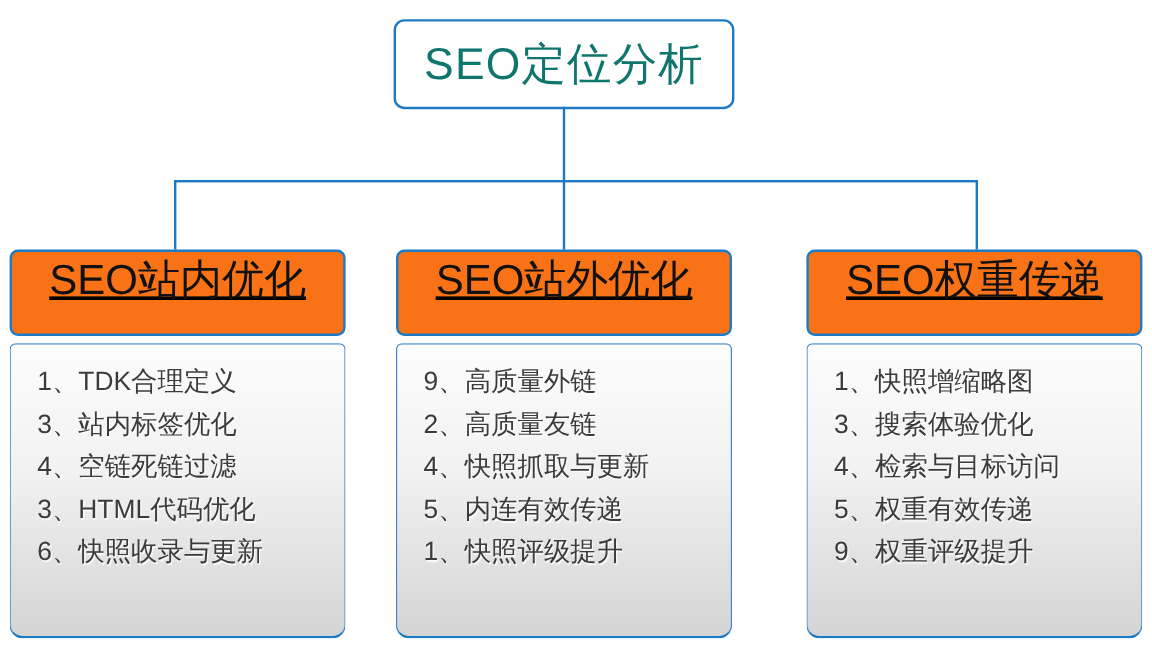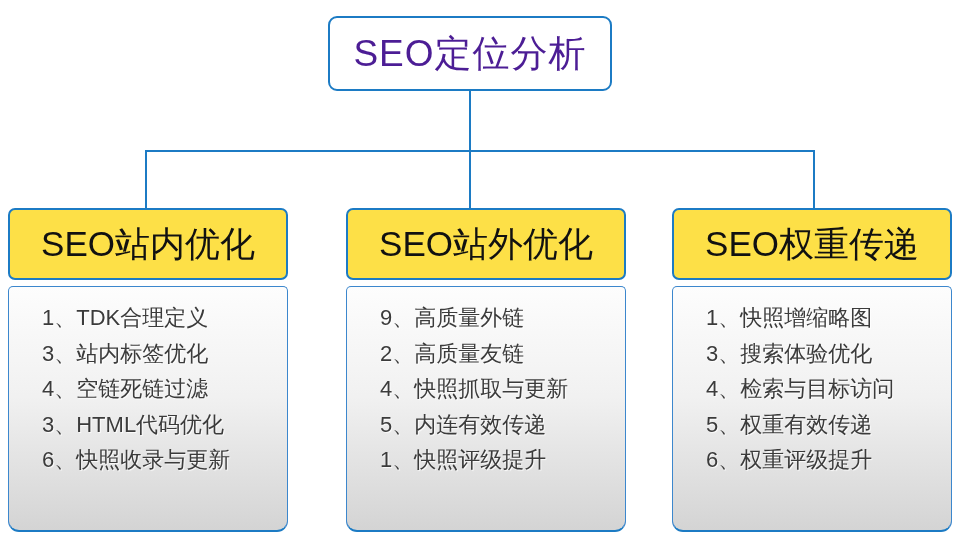--- a/index.html
+++ b/index.html
@@ -24,52 +24,52 @@
     height: 71px;
     background: #ffffff;
     border: 2px solid #1c7bc4;
     border-radius: 9px;
     display: flex;
     align-items: center;
     justify-content: center;
   }
   .root-box .label {
     font-size: 37px;
-    color: #4c1d95;
+    color: #0f766e;
     letter-spacing: 1px;
     white-space: nowrap;
   }
   
   .line {
     position: absolute;
     background: #1c7bc4;
   }
   .v-center-stem { left: 469px; top: 89px;  width: 2px;  height: 119px; }
   .h-branch      { left: 145px; top: 150px; width: 670px; height: 2px; }
   .v-left        { left: 145px; top: 150px; width: 2px;  height: 58px; }
   .v-right       { left: 813px; top: 150px; width: 2px;  height: 58px; }
   
   .column {
     position: absolute;
     top: 208px;
     width: 280px;
   }
   .col-0 { left: 8px; }
-  .col-1 { left: 346px; }
+  .col-1 { left: 330px; }
   .col-2 { left: 672px; }
   .col-header {
     box-sizing: border-box;
     width: 280px;
     height: 72px;
-    background: #fde047;
+    background: #f97316;
     border: 2px solid #1c7bc4;
     border-radius: 7px;
     display: flex;
-    align-items: center;
     justify-content: center;
+    text-decoration: underline;
   }
   .col-header .label {
     font-size: 35px;
     color: #111111;
     white-space: nowrap;
   }
   .col-body {
     box-sizing: border-box;
     margin-top: 6px;
     width: 280px;
@@ -84,21 +84,20 @@
     list-style: none;
     margin: 0;
     padding: 0;
   }
   .col-body li {
     font-size: 22px;
     line-height: 35.5px;
     color: #3b3b3b;
     white-space: nowrap;
     text-shadow: 1px 1px 1px rgba(255,255,255,0.9);
-    margin-left: 11px;
   }
 </style>
 </head>
 <body>
 
 <div class="canvas">
 
   <div class="root-box">
     <span class="label">SEO定位分析</span>
   </div>
@@ -141,18 +140,18 @@
   <div class="column col-2">
     <div class="col-header">
       <span class="label">SEO权重传递</span>
     </div>
     <div class="col-body">
       <ul>
         <li>1、快照增缩略图</li>
         <li>3、搜索体验优化</li>
         <li>4、检索与目标访问</li>
         <li>5、权重有效传递</li>
-        <li>6、权重评级提升</li>
+        <li>9、权重评级提升</li>
       </ul>
     </div>
   </div>
 
 </div>
 
 </body></html>

